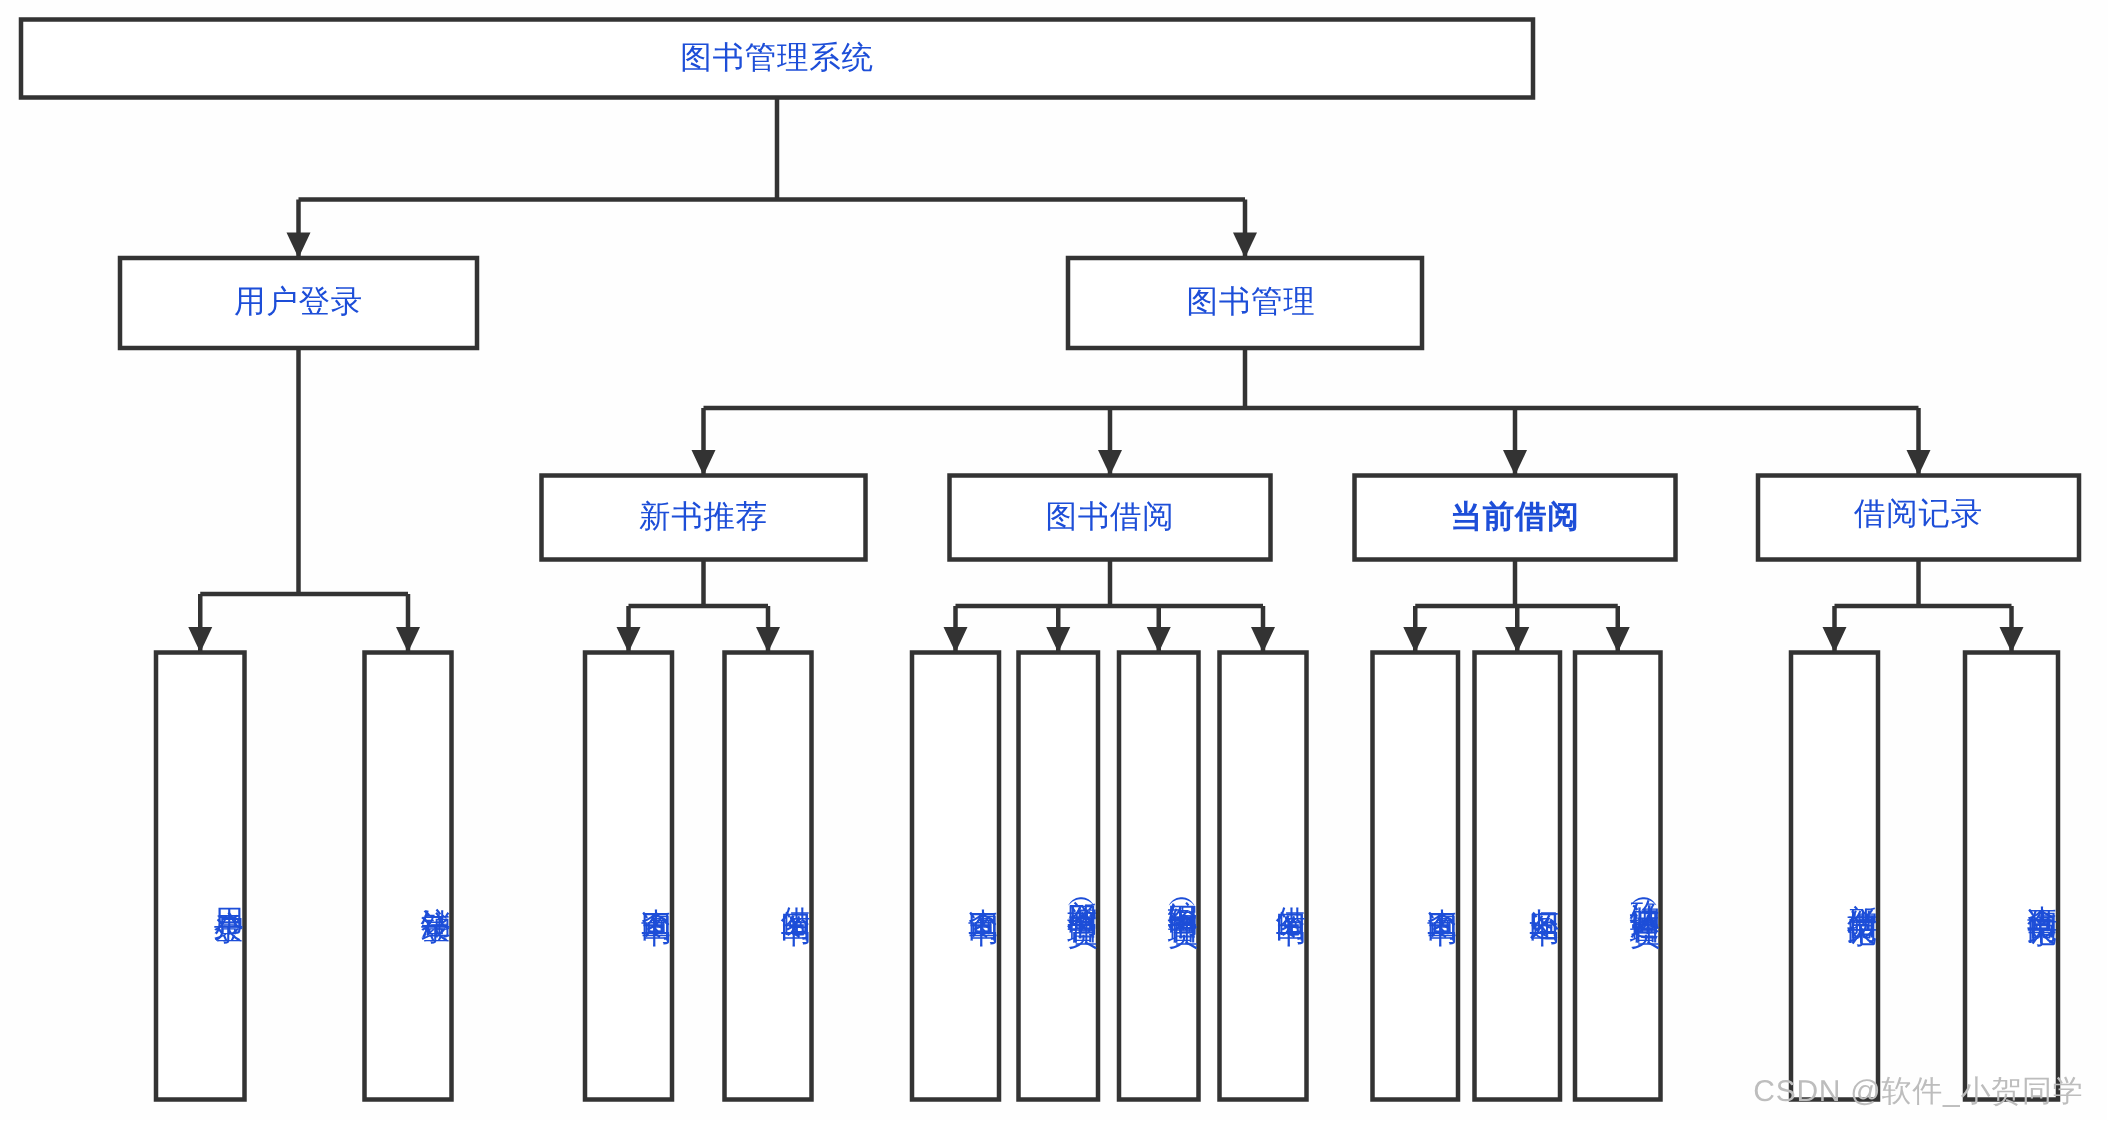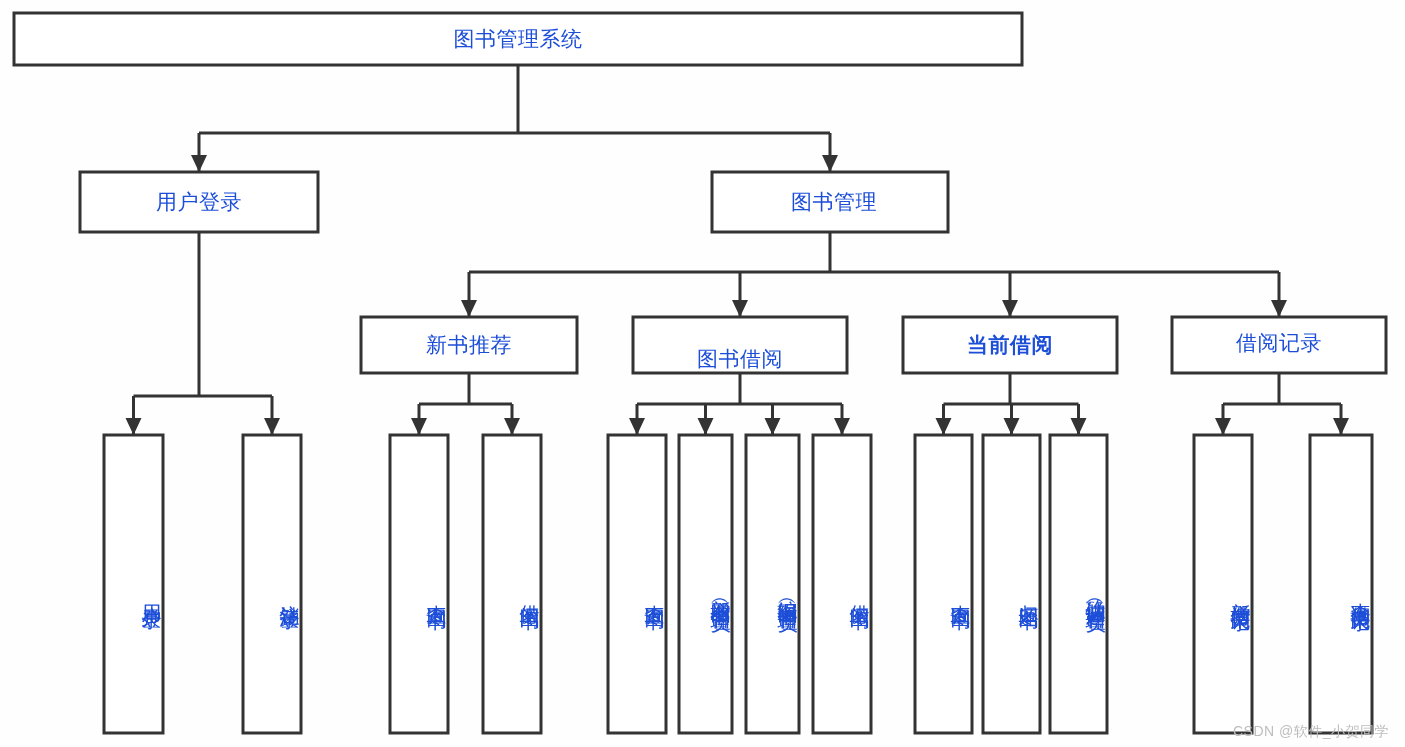--- a/index.html
+++ b/index.html
@@ -66,21 +66,21 @@
   .hit-area {
     position: absolute;
     cursor: pointer;
     background: transparent;
   }
   #watermark {
     position: absolute;
     right: 16px;
     bottom: 6px;
     color: #bdbdbd;
-    font-size: 14px;
+    font-size: 20px;
     font-family: "Liberation Sans", "DejaVu Sans", sans-serif;
     white-space: nowrap;
     letter-spacing: 0.5px;
   }
 </style>
 </head>
 <body>
 
 <div id="diagram-root">
 
@@ -161,21 +161,21 @@
         <rect class="node-box" x="1194" y="435" width="58" height="298"></rect>
         <rect class="node-box" x="1310" y="435" width="62" height="298"></rect>
       </g>
   </svg>
 
   <div id="labels-layer">
       <div class="node-label" style="left: 14px; top: 13px; width: 1008px; height: 52px;">图书管理系统</div>
       <div class="node-label" style="left: 80px; top: 172px; width: 238px; height: 60px;">用户登录</div>
       <div class="node-label" style="left: 712px; top: 172px; width: 244px; height: 60px;">图书管理</div>
       <div class="node-label" style="left: 361px; top: 317px; width: 216px; height: 56px;">新书推荐</div>
-      <div class="node-label" style="left: 633px; top: 317px; width: 214px; height: 56px; margin-top: 14px;">图书借阅</div>
+      <div class="node-label" style="left: 633px; top: 317px; width: 214px; height: 56px;">图书借阅</div>
       <div class="node-label" style="left: 903px; top: 317px; width: 214px; height: 56px; font-weight: bold;">当前借阅</div>
       <div class="node-label" style="left: 1172px; top: 317px; width: 214px; height: 53px;">借阅记录</div>
       <div class="node-label vertical" style="left: 104px; top: 435px; width: 59px; height: 298px;">用户登录</div>
       <div class="node-label vertical" style="left: 243px; top: 435px; width: 58px; height: 298px;">注销登录</div>
       <div class="node-label vertical" style="left: 390px; top: 435px; width: 58px; height: 298px;">查询图书</div>
       <div class="node-label vertical" style="left: 483px; top: 435px; width: 58px; height: 298px;">借阅图书</div>
       <div class="node-label vertical" style="left: 608px; top: 435px; width: 58px; height: 298px;">查询图书</div>
       <div class="node-label vertical" style="left: 679px; top: 435px; width: 53px; height: 298px;">新增图书（管理员）</div>
       <div class="node-label vertical" style="left: 746px; top: 435px; width: 53px; height: 298px;">编辑图书（管理员）</div>
       <div class="node-label vertical" style="left: 813px; top: 435px; width: 58px; height: 298px;">借阅图书</div>

